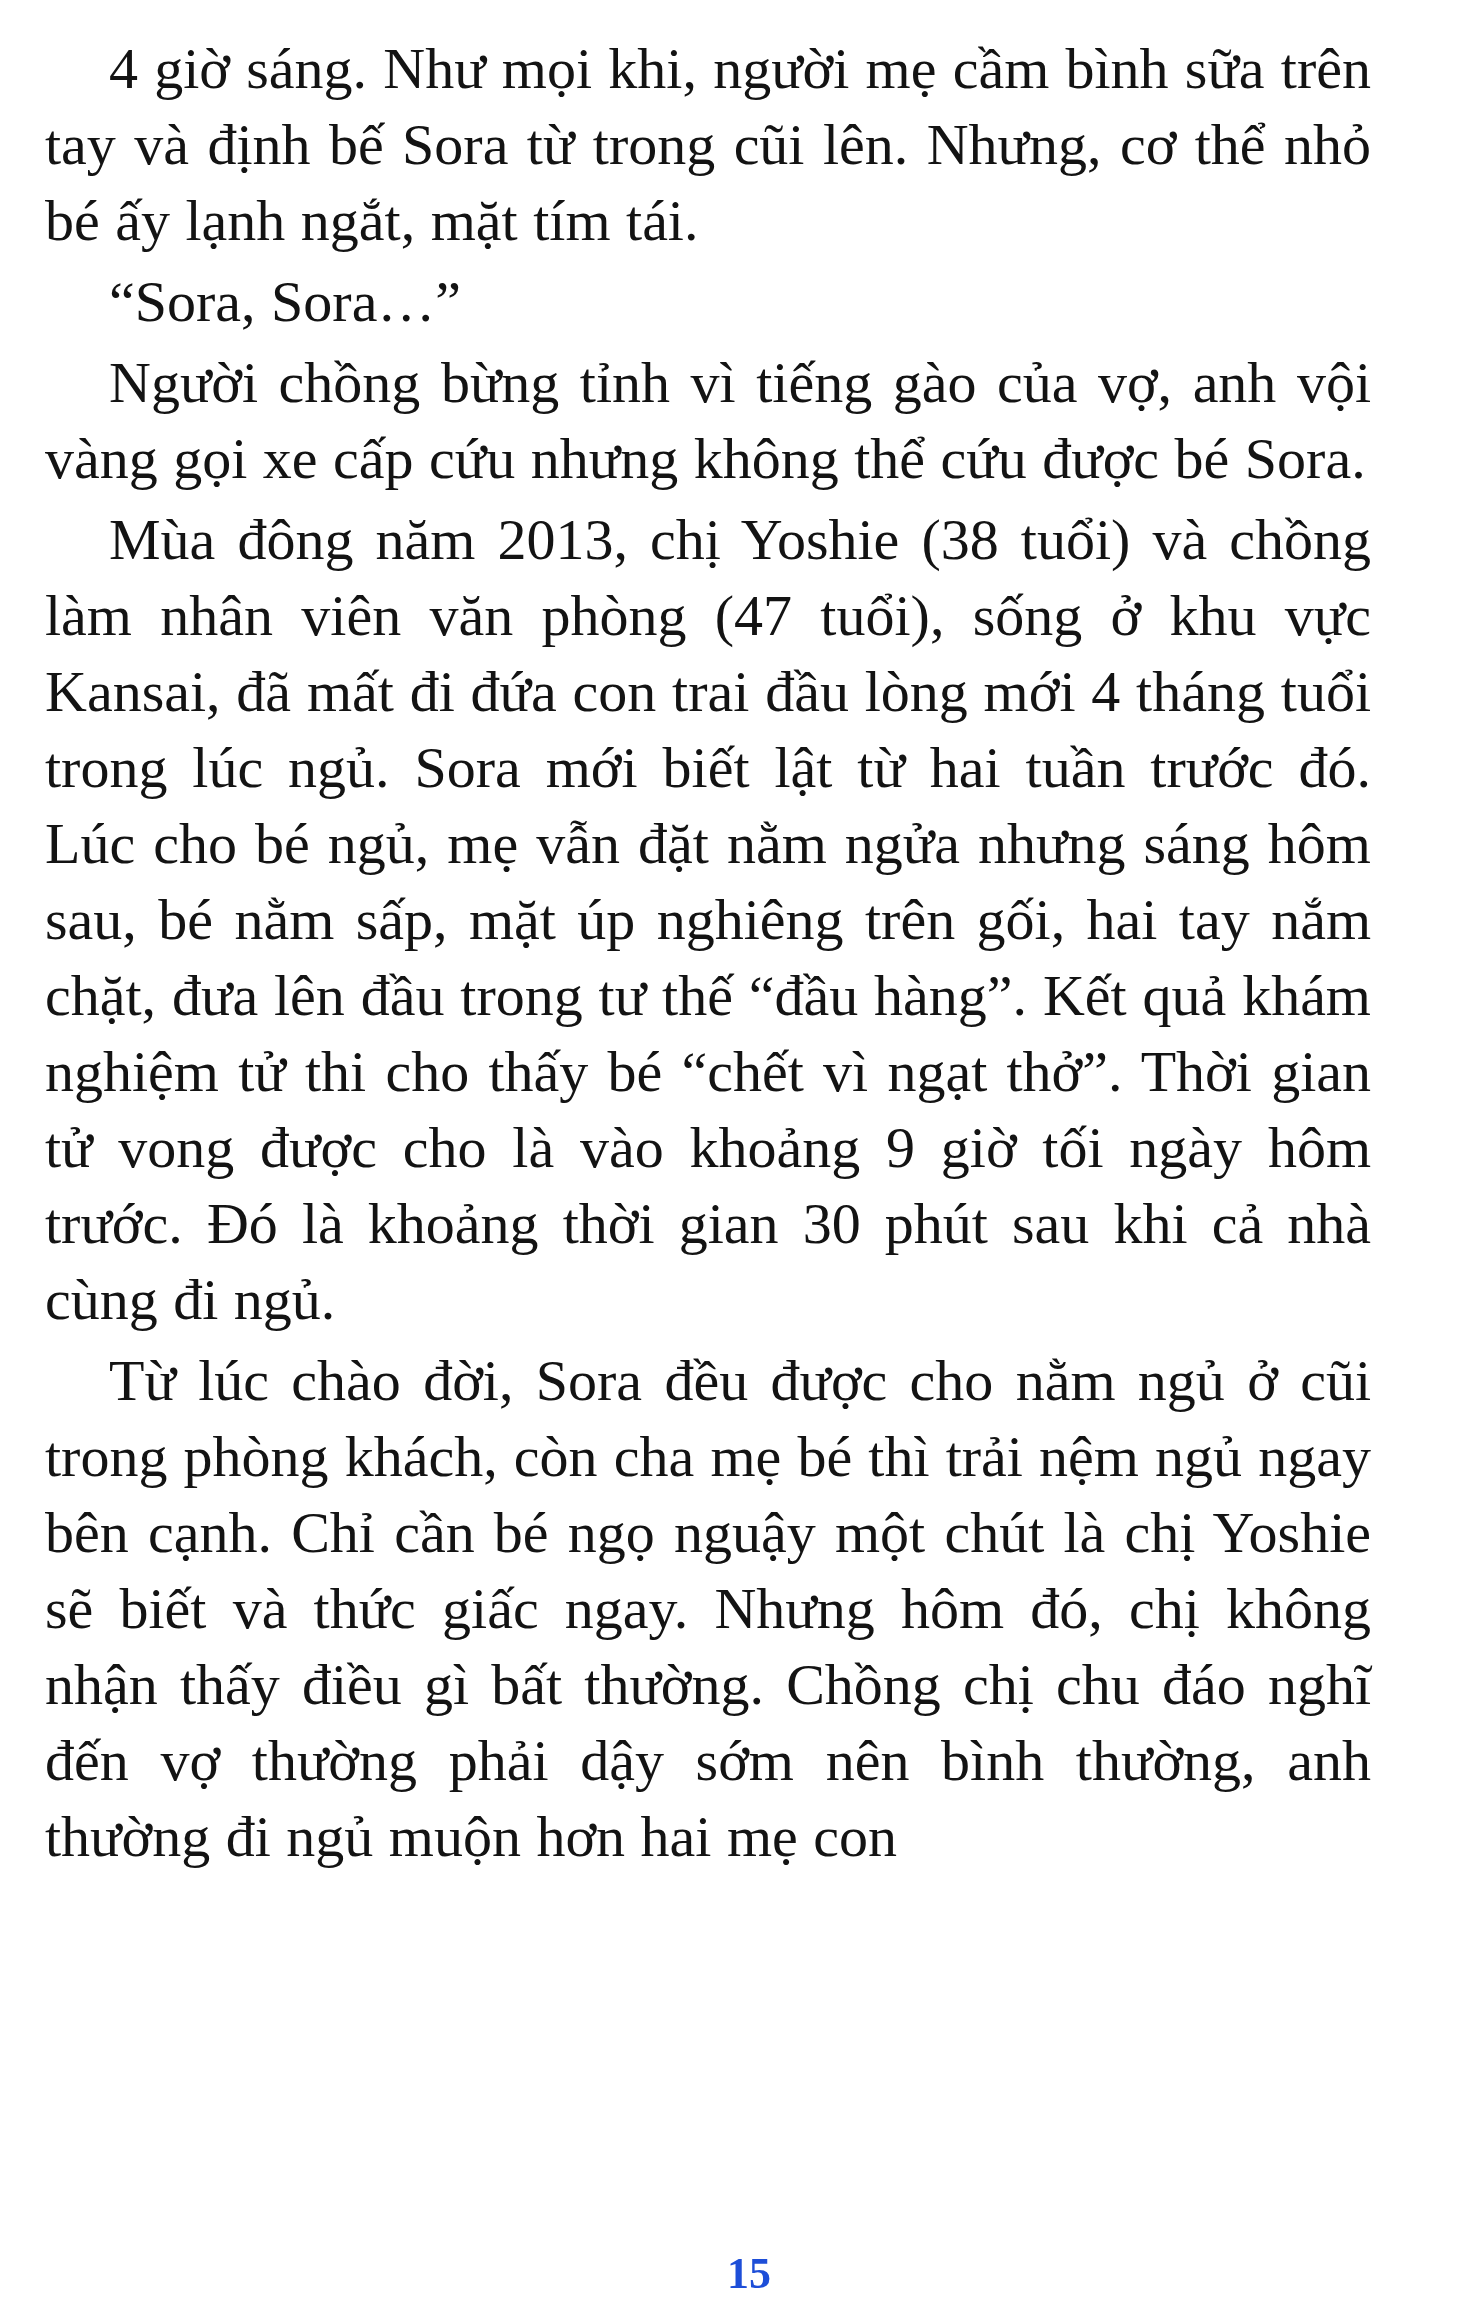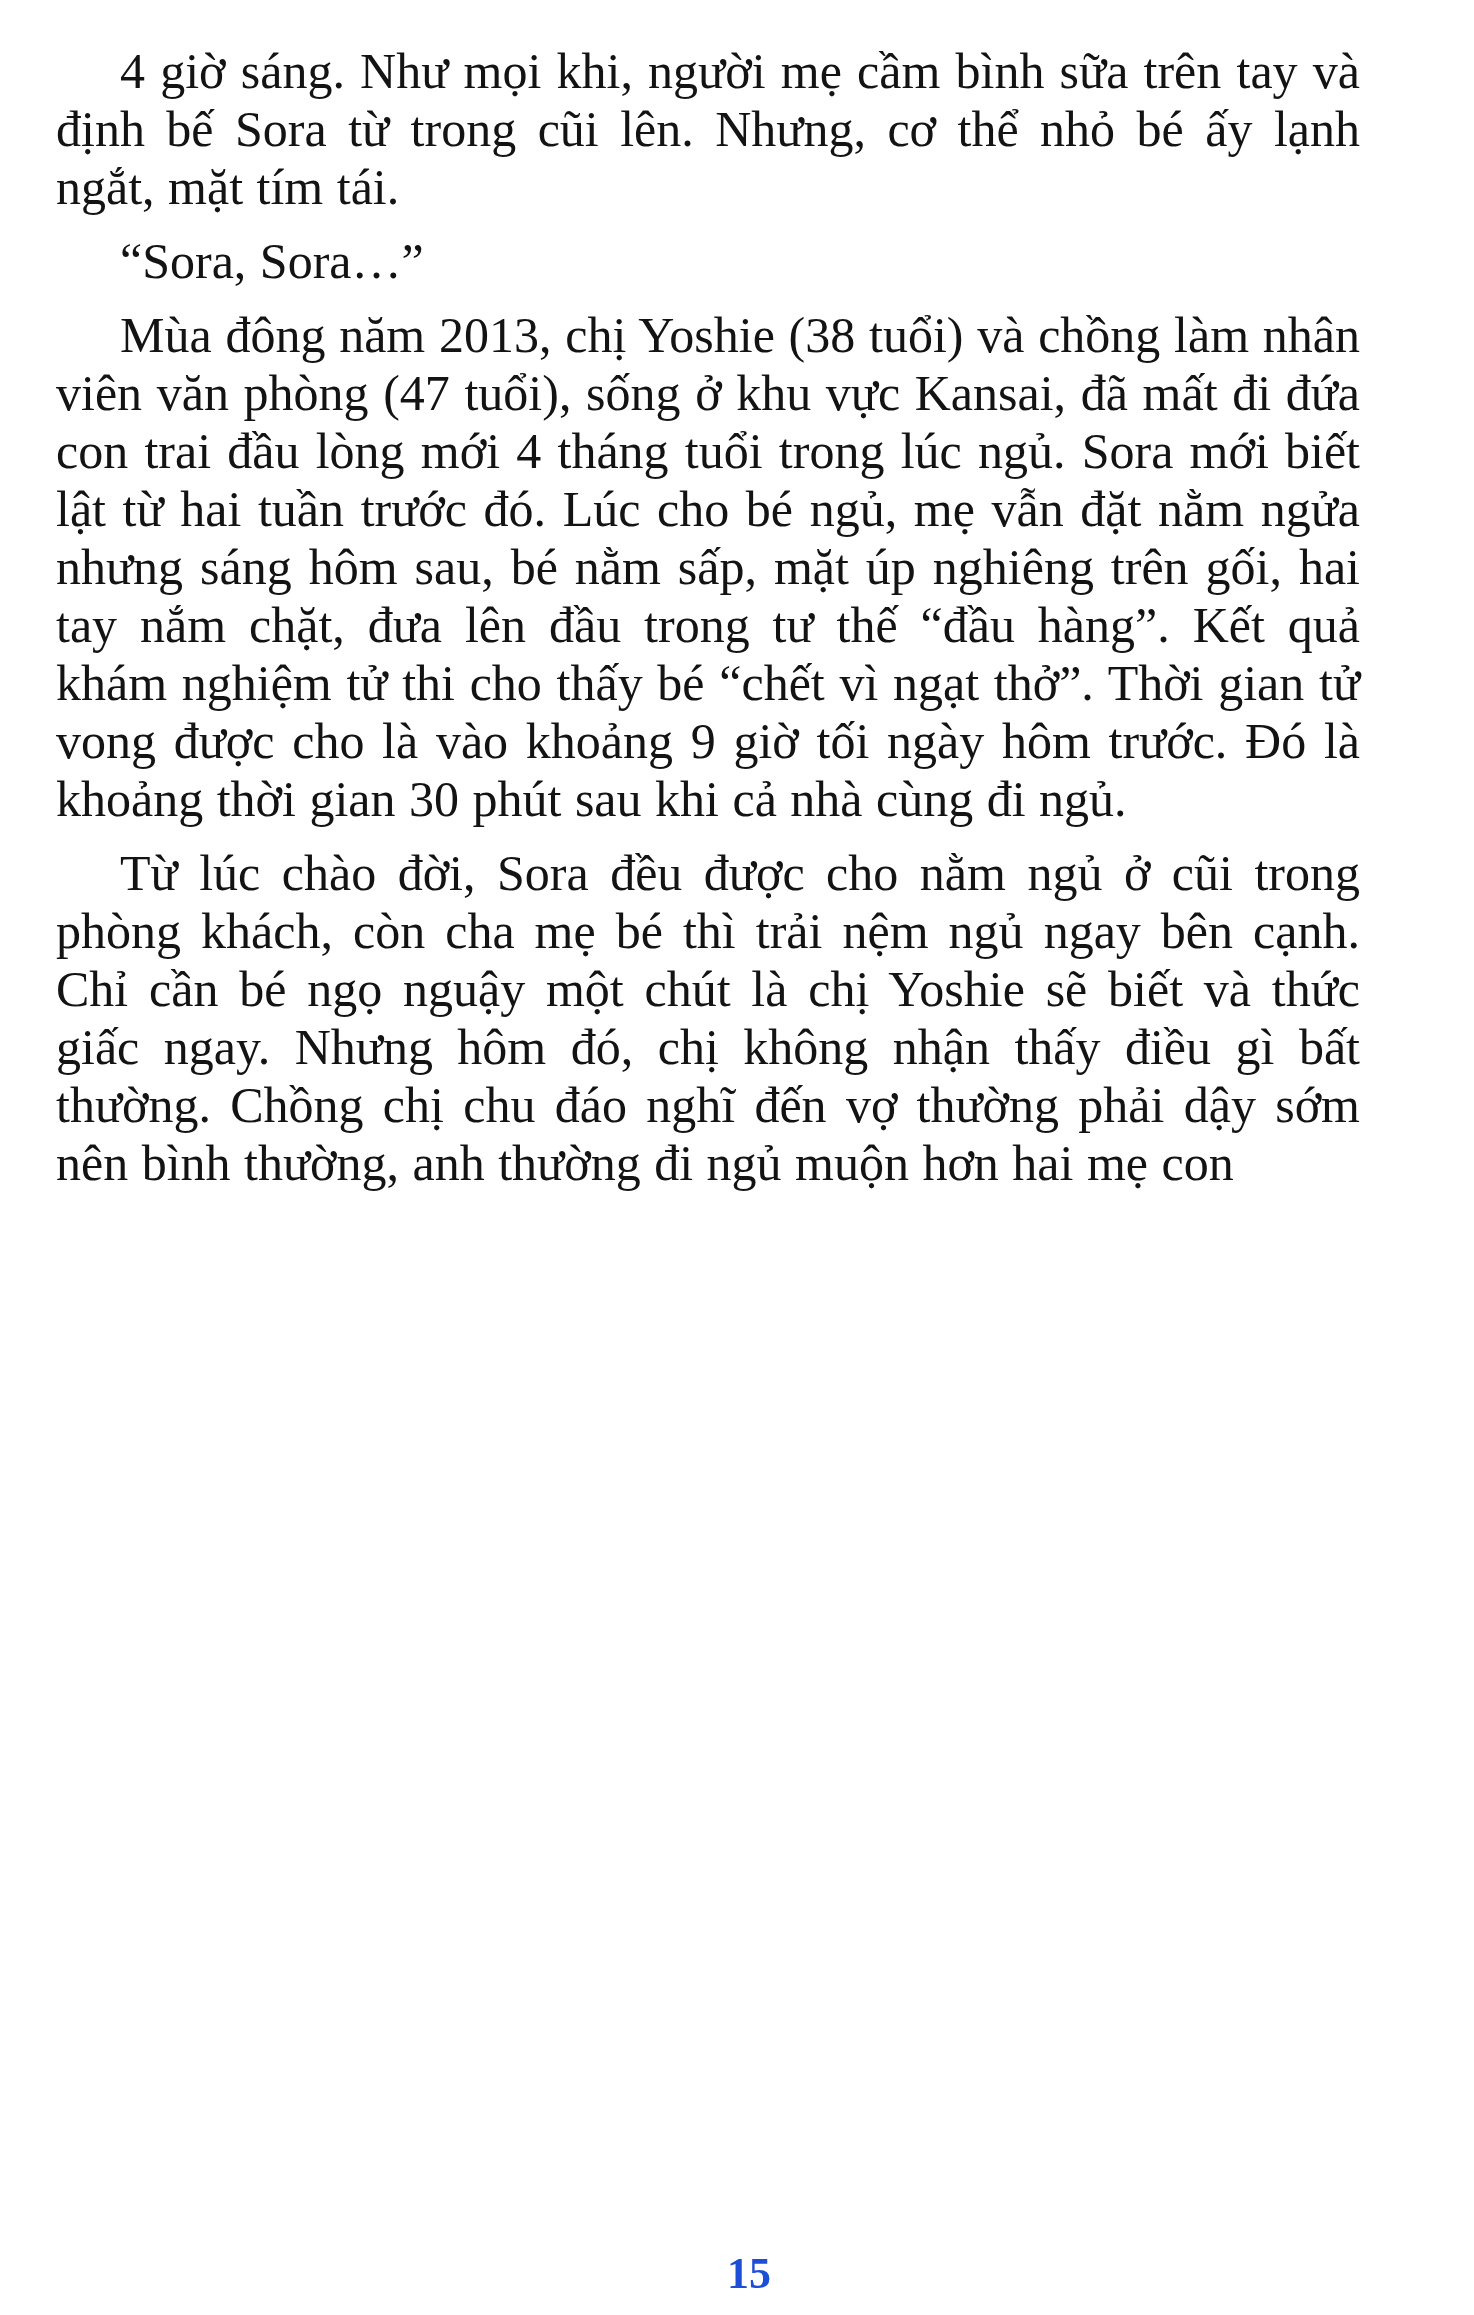--- a/index.html
+++ b/index.html
@@ -27,23 +27,23 @@
     margin: 0 0 38px 0;
     text-indent: 64px;
     letter-spacing: 0.2px;
   }
   .heading .underlined {
     text-decoration: underline;
     text-decoration-thickness: 4px;
     text-underline-offset: 9px;
   }
   .body-text p.para {
-    font-size: 50px;
-    line-height: 58px;
-    margin: 16px;
+    font-size: 58px;
+    line-height: 76px;
+    margin: 5px;
     text-align: justify;
     text-indent: 64px;
     word-spacing: 1px;
   }
   .page-number {
     position: absolute;
     bottom: 16px;
     left: 0;
     width: 1474px;
     text-align: center;
@@ -56,19 +56,20 @@
 </style>
 </head>
 <body>
 
 <div class="page">
 
 
   <div class="body-text">
     <p class="para">4 giờ sáng. Như mọi khi, người mẹ cầm bình sữa trên tay và định bế Sora từ trong cũi lên. Nhưng, cơ thể nhỏ bé ấy lạnh ngắt, mặt tím tái.</p>
     <p class="para">“Sora, Sora…”</p>
+    <p class="para">Người chồng bừng tỉnh vì tiếng gào của vợ, anh vội vàng gọi xe cấp cứu nhưng không thể cứu được bé Sora.</p>
     <p class="para">Mùa đông năm 2013, chị Yoshie (38 tuổi) và chồng làm nhân viên văn phòng (47 tuổi), sống ở khu vực Kansai, đã mất đi đứa con trai đầu lòng mới 4 tháng tuổi trong lúc ngủ. Sora mới biết lật từ hai tuần trước đó. Lúc cho bé ngủ, mẹ vẫn đặt nằm ngửa nhưng sáng hôm sau, bé nằm sấp, mặt úp nghiêng trên gối, hai tay nắm chặt, đưa lên đầu trong tư thế “đầu hàng”. Kết quả khám nghiệm tử thi cho thấy bé “chết vì ngạt thở”. Thời gian tử vong được cho là vào khoảng 9 giờ tối ngày hôm trước. Đó là khoảng thời gian 30 phút sau khi cả nhà cùng đi ngủ.</p>
     <p class="para">Từ lúc chào đời, Sora đều được cho nằm ngủ ở cũi trong phòng khách, còn cha mẹ bé thì trải nệm ngủ ngay bên cạnh. Chỉ cần bé ngọ nguậy một chút là chị Yoshie sẽ biết và thức giấc ngay. Nhưng hôm đó, chị không nhận thấy điều gì bất thường. Chồng chị chu đáo nghĩ đến vợ thường phải dậy sớm nên bình thường, anh thường đi ngủ muộn hơn hai mẹ con</p>
   </div>
 
   <div class="page-number">15</div>
 
 </div>
 
 </body></html>

